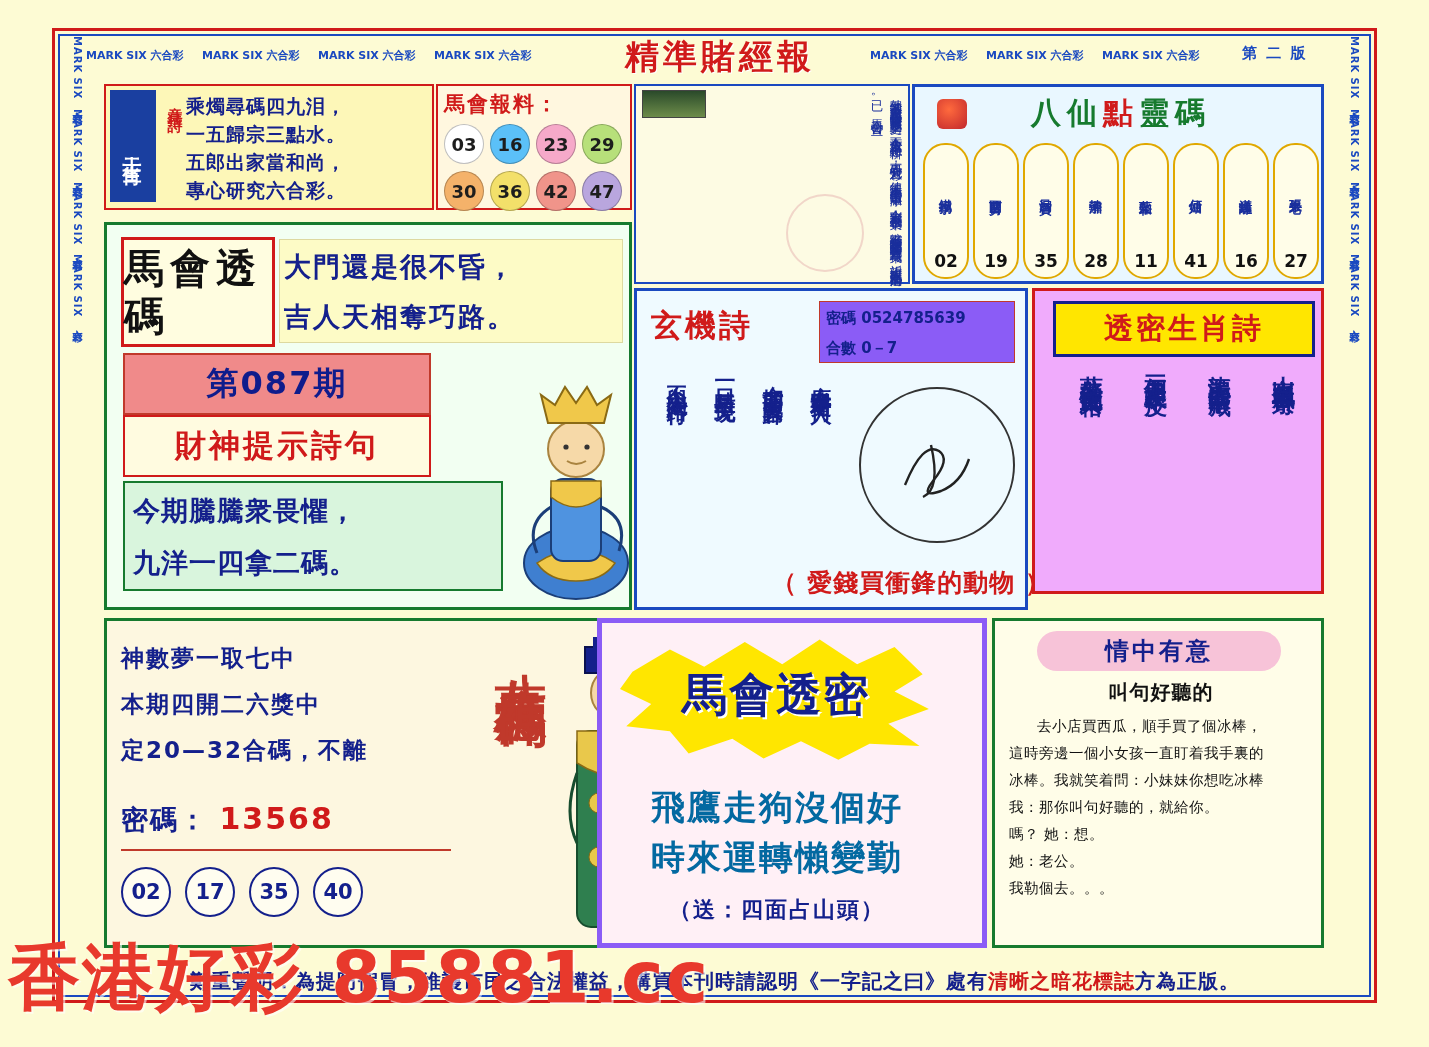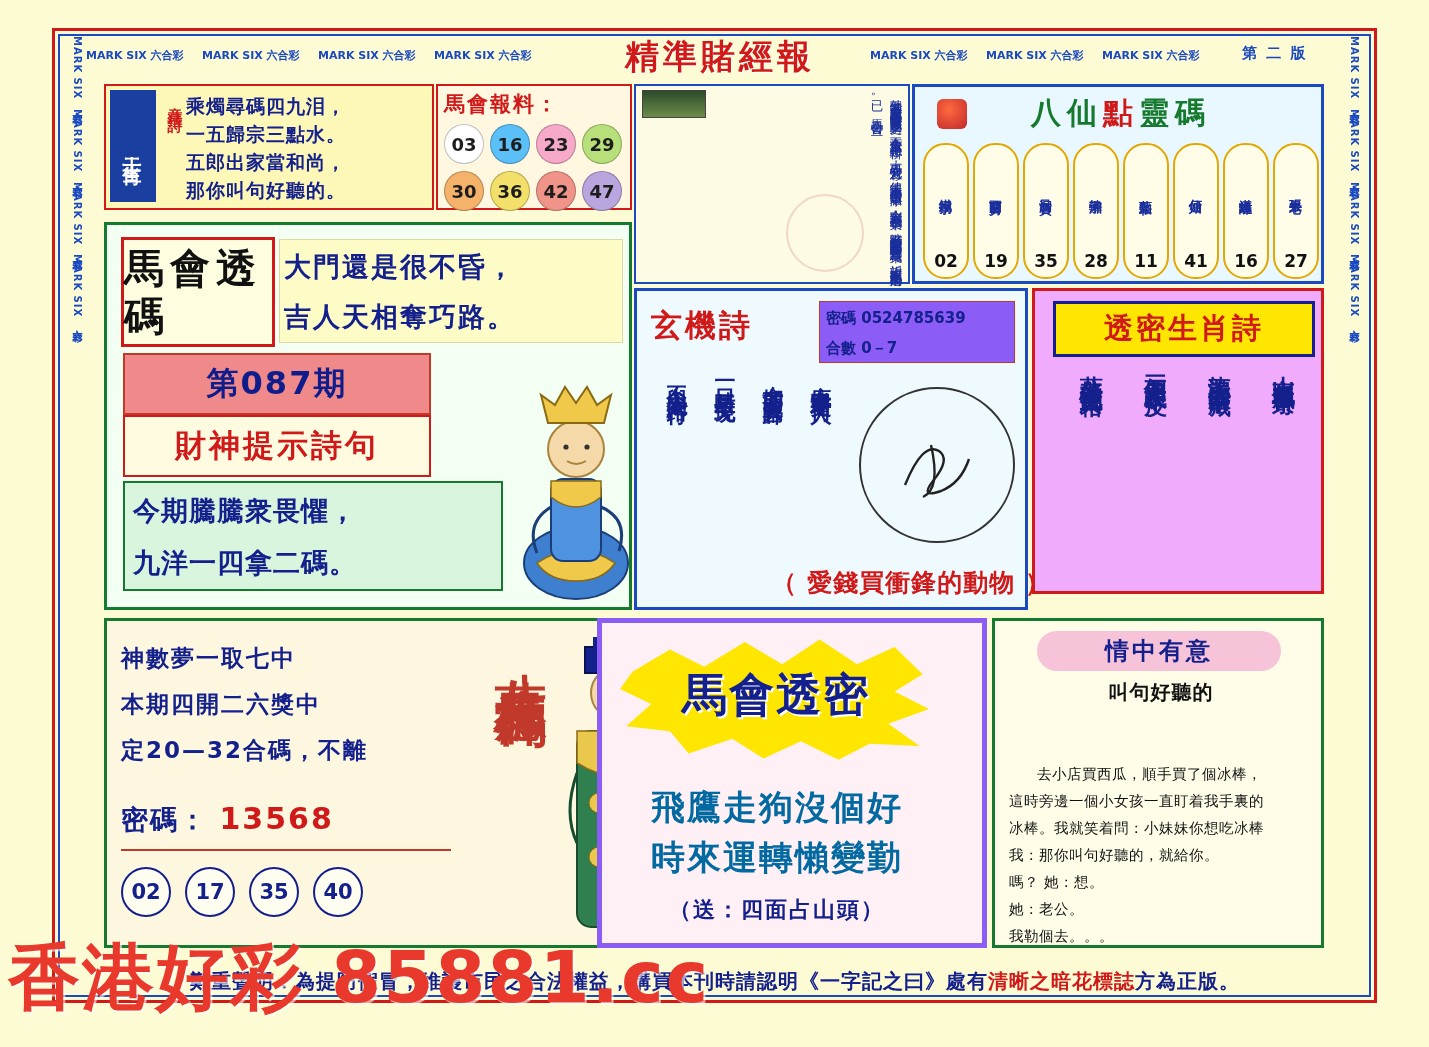--- a/index.html
+++ b/index.html
@@ -310,21 +310,21 @@
     background:#f7c3d8;border-radius:20px;
     display:flex;align-items:center;justify-content:center;
     font-size:24px;font-weight:bold;color:#14208c;letter-spacing:3px;
   }
   .story-sub{
     position:absolute;left:0;top:58px;width:332px;text-align:center;
     font-size:20px;font-weight:bold;color:#111;letter-spacing:1px;
   }
   .story-body{
     position:absolute;left:14px;top:92px;width:306px;height:226px;
-    font-size:14.5px;color:#111;line-height:27px;letter-spacing:.5px;margin-top:48px;
+    font-size:14.5px;color:#111;line-height:27px;letter-spacing:.5px;
   }
   .story-body p{margin:0;}
   .story-body p.indent{text-indent:28px;}
   
   .disclaimer{
     position:absolute;left:60px;top:968px;width:1310px;text-align:center;
     font-size:20px;color:#14208c;letter-spacing:1px;font-weight:bold;
   }
   .disclaimer .red{color:#d01a1a;}
   
@@ -369,21 +369,21 @@
   <div class="main-title">精準賭經報</div>
   <div class="edition">第 二 版</div>
 
   <div class="box b-zodiac">
     <div class="zodiac-label">十二生肖</div>
     <div class="zodiac-sub">竟猜詩</div>
     <div class="zodiac-poem">
       <div>乘燭尋碼四九泪，</div>
       <div>一五歸宗三點水。</div>
       <div>五郎出家當和尚，</div>
-      <div>那你叫句好聽的。</div>
+      <div>專心研究六合彩。</div>
     </div>
   </div>
 
   <div class="box b-tips">
     <div class="tips-title">馬會報料：</div>
     <div class="balls">
       <div class="ball" style="background:#ffffff">03</div>
       <div class="ball" style="background:#5bc0f8">16</div>
       <div class="ball" style="background:#f6a9c9">23</div>
       <div class="ball" style="background:#b7e07a">29</div>

